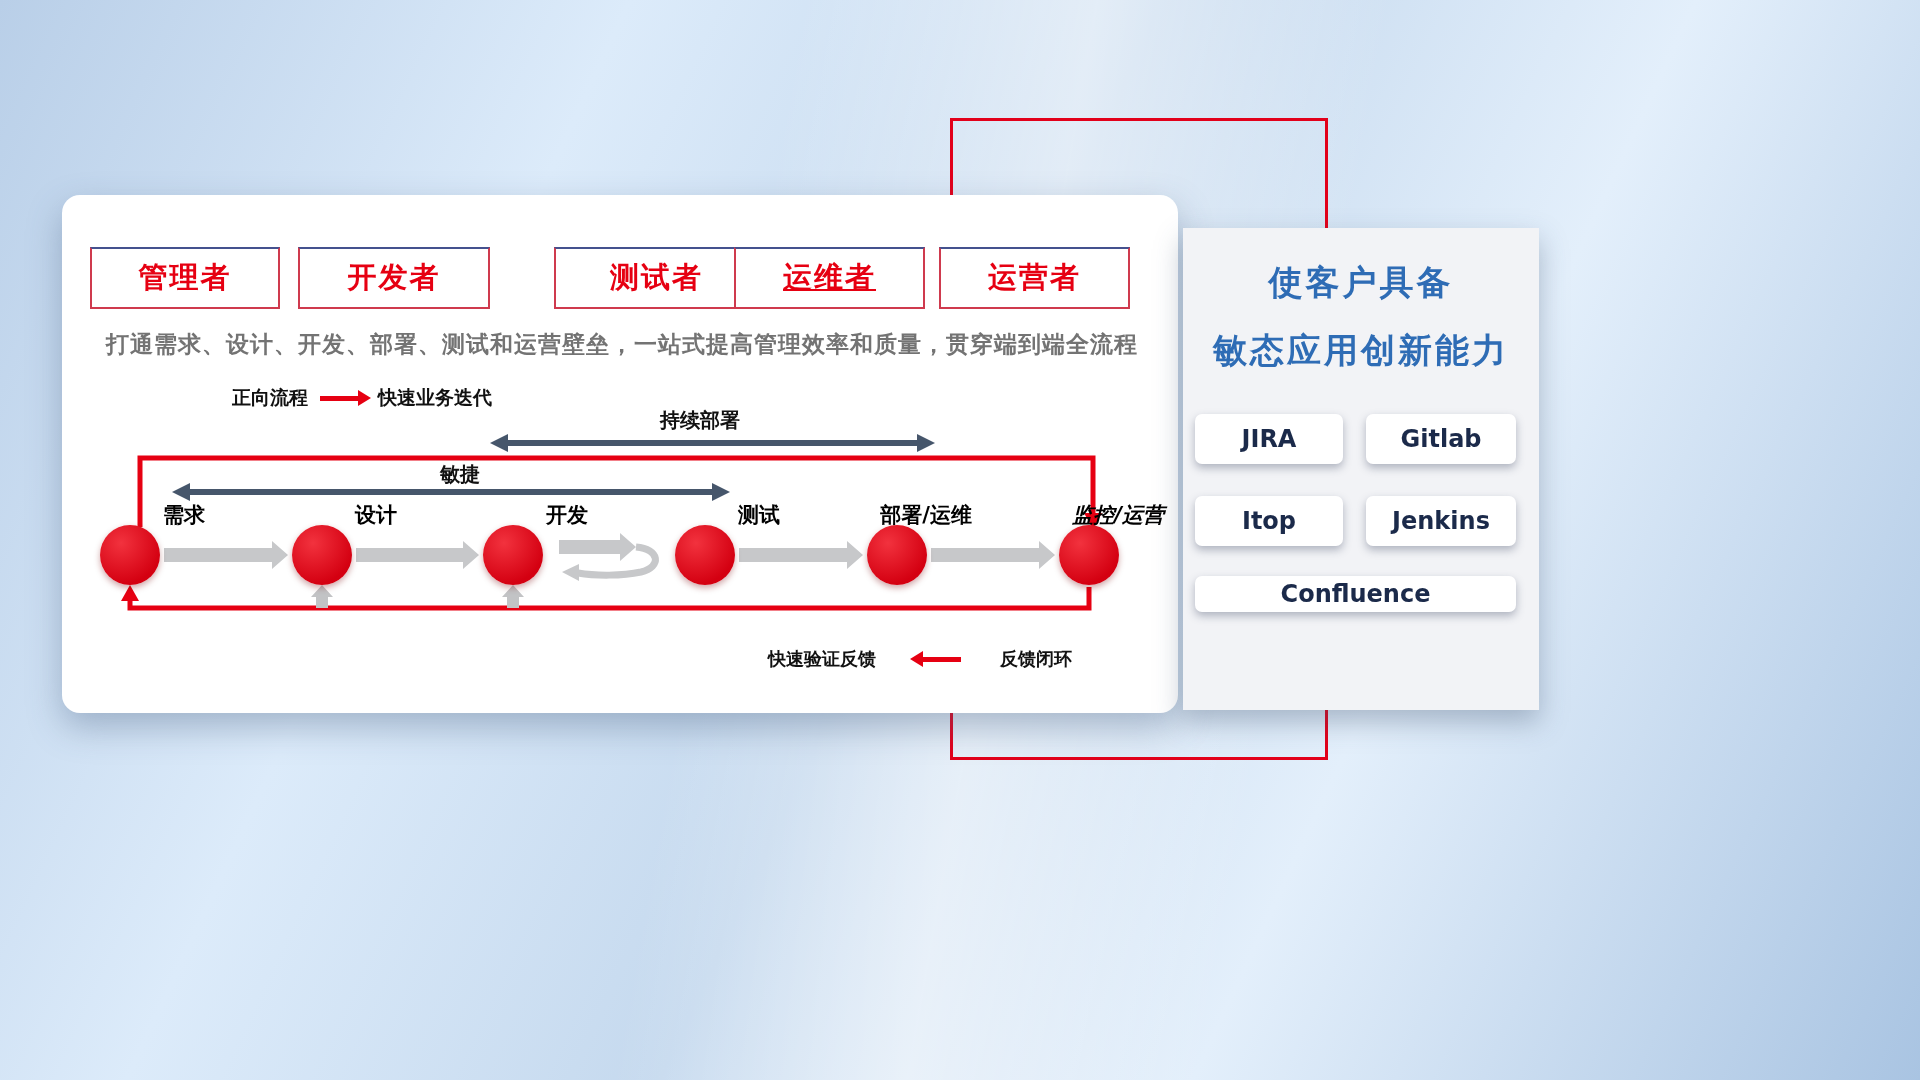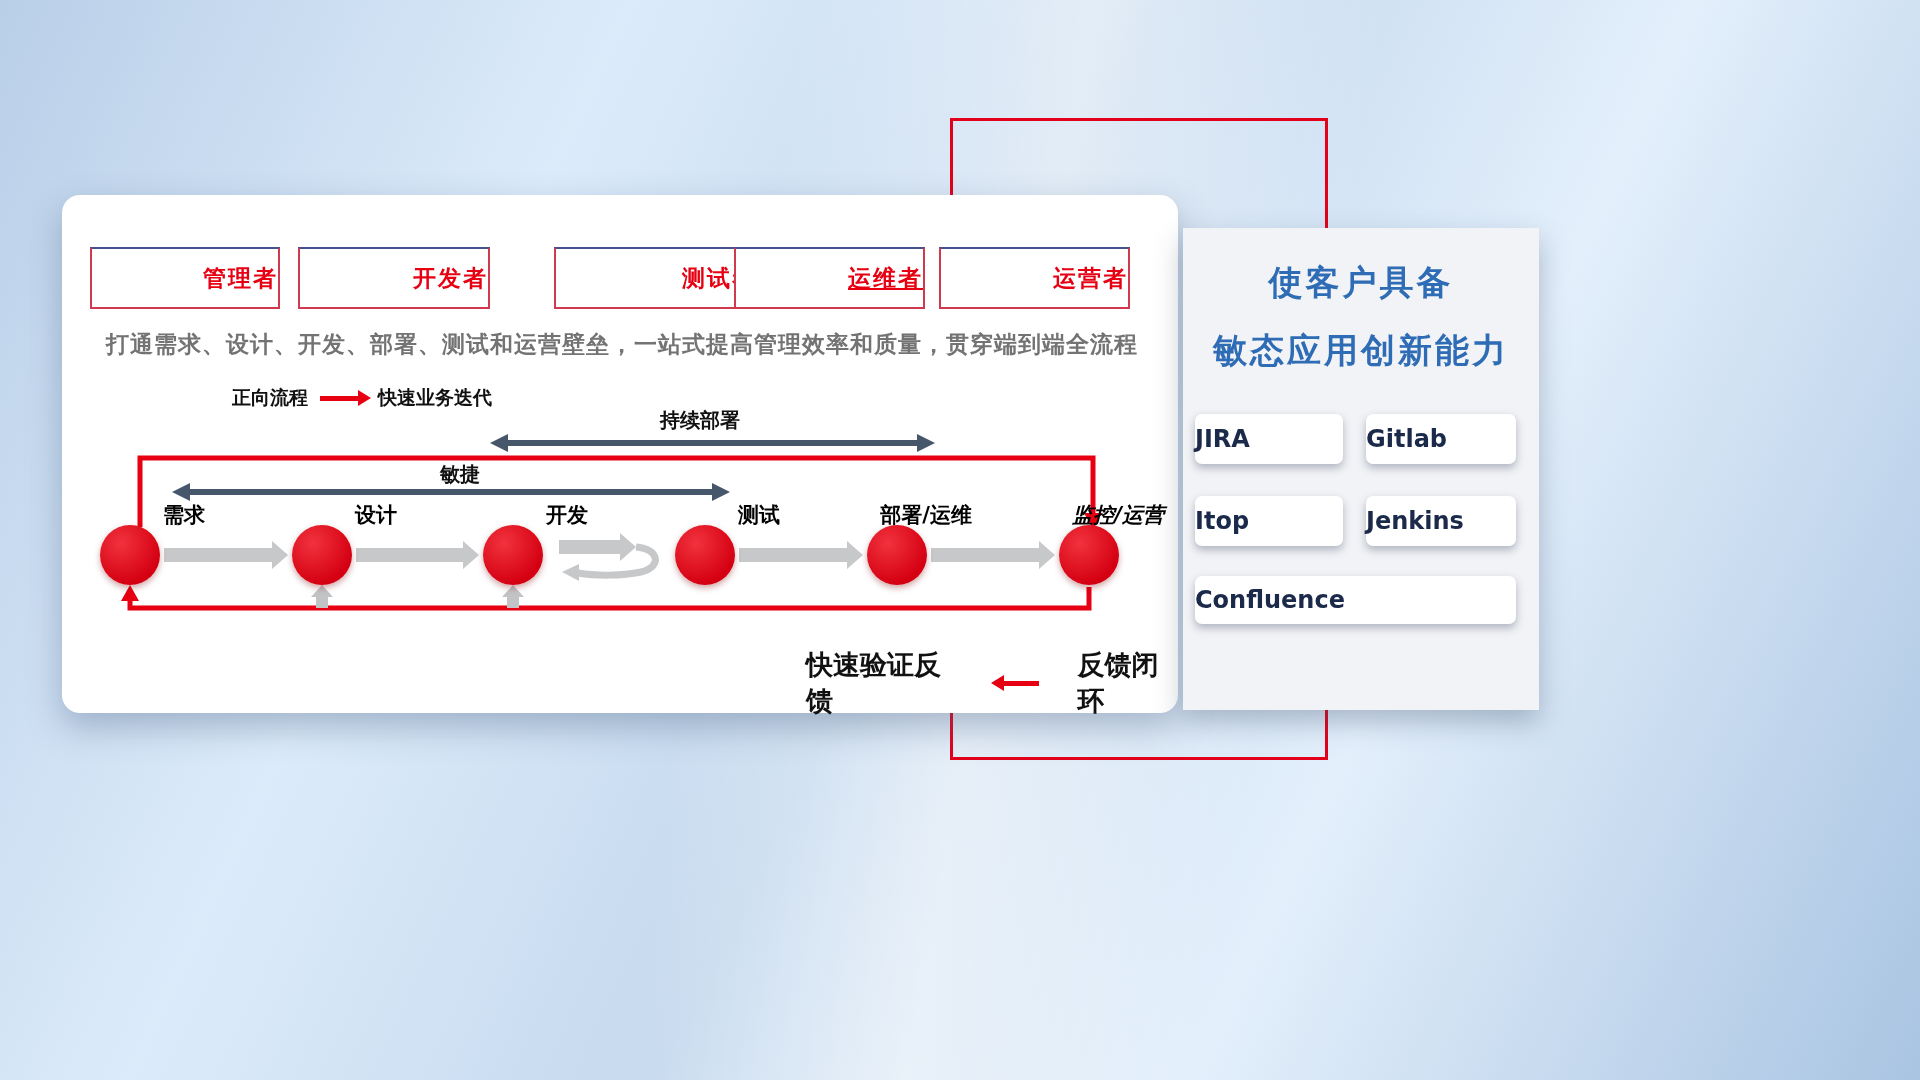--- a/index.html
+++ b/index.html
@@ -10,33 +10,33 @@
   .stage-bg::after { content:""; position:absolute; inset:0;
     background:linear-gradient(100deg, rgba(255,255,255,0) 38%, rgba(255,255,255,.5) 52%, rgba(255,255,255,0) 66%); }
 
   .red-frame { position:absolute; left:950px; top:118px; width:378px; height:642px;
     border:3px solid #e2001a; z-index:1; }
 
   .main-panel { position:absolute; left:62px; top:195px; width:1116px; height:518px;
     background:#ffffff; border-radius:18px; z-index:2;
     box-shadow:0 14px 34px rgba(70,95,130,.38); }
 
-  .role-box { position:absolute; top:52px; height:62px; display:flex; align-items:center; justify-content:flex-end;
+  .role-box { position:absolute; top:52px; height:62px; display:flex; align-items:center; justify-content:center;
     border:2px solid #cf3a4e; border-top-color:#44518e; background:#fff;
-    color:#e60012; font-size:23px; font-weight:700; letter-spacing:2px; }
+    color:#e60012; font-size:29px; font-weight:700; letter-spacing:2px; }
   .rb1{left:28px;width:190px;} .rb2{left:236px;width:192px;} .rb3{left:450px;width:205px;margin-left:42px;}
   .rb4{left:672px;width:191px;text-decoration:underline;} .rb5{left:877px;width:191px;}
 
   .description { position:absolute; left:44px; top:134px; width:1060px;
     font-size:23px; font-weight:700; color:#737373; letter-spacing:1px; }
 
   .legend-row { position:absolute; display:flex; align-items:center; gap:12px;
     font-size:19px; font-weight:700; color:#111; }
   .legend-forward { left:170px; top:190px; }
-  .legend-feedback { left:744px; top:452px; font-size:27px;gap:39px; }
+  .legend-feedback { left:706px; top:452px; font-size:18px;gap:39px; }
 
   .arr-r { width:46px; height:5px; background:#e60012; position:relative; display:inline-block; }
   .arr-r::after { content:""; position:absolute; right:-13px; top:-5.5px;
     border:8px solid transparent; border-left:13px solid #e60012; }
   .arr-l { width:46px; height:5px; background:#e60012; position:relative; display:inline-block; }
   .arr-l::before { content:""; position:absolute; left:-13px; top:-5.5px;
     border:8px solid transparent; border-right:13px solid #e60012; }
 
   .span-label { position:absolute; text-align:center; font-size:20px; font-weight:600; color:#111; }
   .lbl-cd { left:578px; top:212px; width:120px; }
@@ -53,28 +53,28 @@
 
   .flow-svg { position:absolute; inset:0; width:1116px; height:518px; pointer-events:none; }
 
   .right-panel { position:absolute; left:1183px; top:208px; width:356px; height:482px;
     background:#f2f3f6; z-index:3; box-shadow:0 12px 26px rgba(60,80,110,.35);margin-top:20px; }
   .rp-title { position:absolute; width:100%; text-align:center;
     color:#2e6cb5; font-weight:700; letter-spacing:3px; }
   .rp-t1 { top:32px; font-size:34px; }
   .rp-t2 { top:100px; font-size:34px; }
   .tool-chip { position:absolute; background:#ffffff; border-radius:7px;
-    display:flex; align-items:center; 
+    display:flex; align-items:center; justify-content:center;
     color:#1b2a4a; font-size:24px; font-weight:700;
     box-shadow:0 4px 9px rgba(50,60,90,.35); }
   .tc-jira{left:12px; top:186px; width:148px; height:50px;}
   .tc-gitlab{left:183px; top:186px; width:150px; height:50px;}
   .tc-itop{left:12px; top:268px; width:148px; height:50px;}
   .tc-jenkins{left:183px; top:268px; width:150px; height:50px;}
-  .tc-confluence{left:12px; top:348px; width:321px; height:48px;}
+  .tc-confluence{left:12px; top:348px; width:321px; height:36px;}
 </style>
 </head>
 <body>
 
 <div class="stage-bg"></div>
 
 <div class="red-frame"></div>
 
 <div class="main-panel">
 

